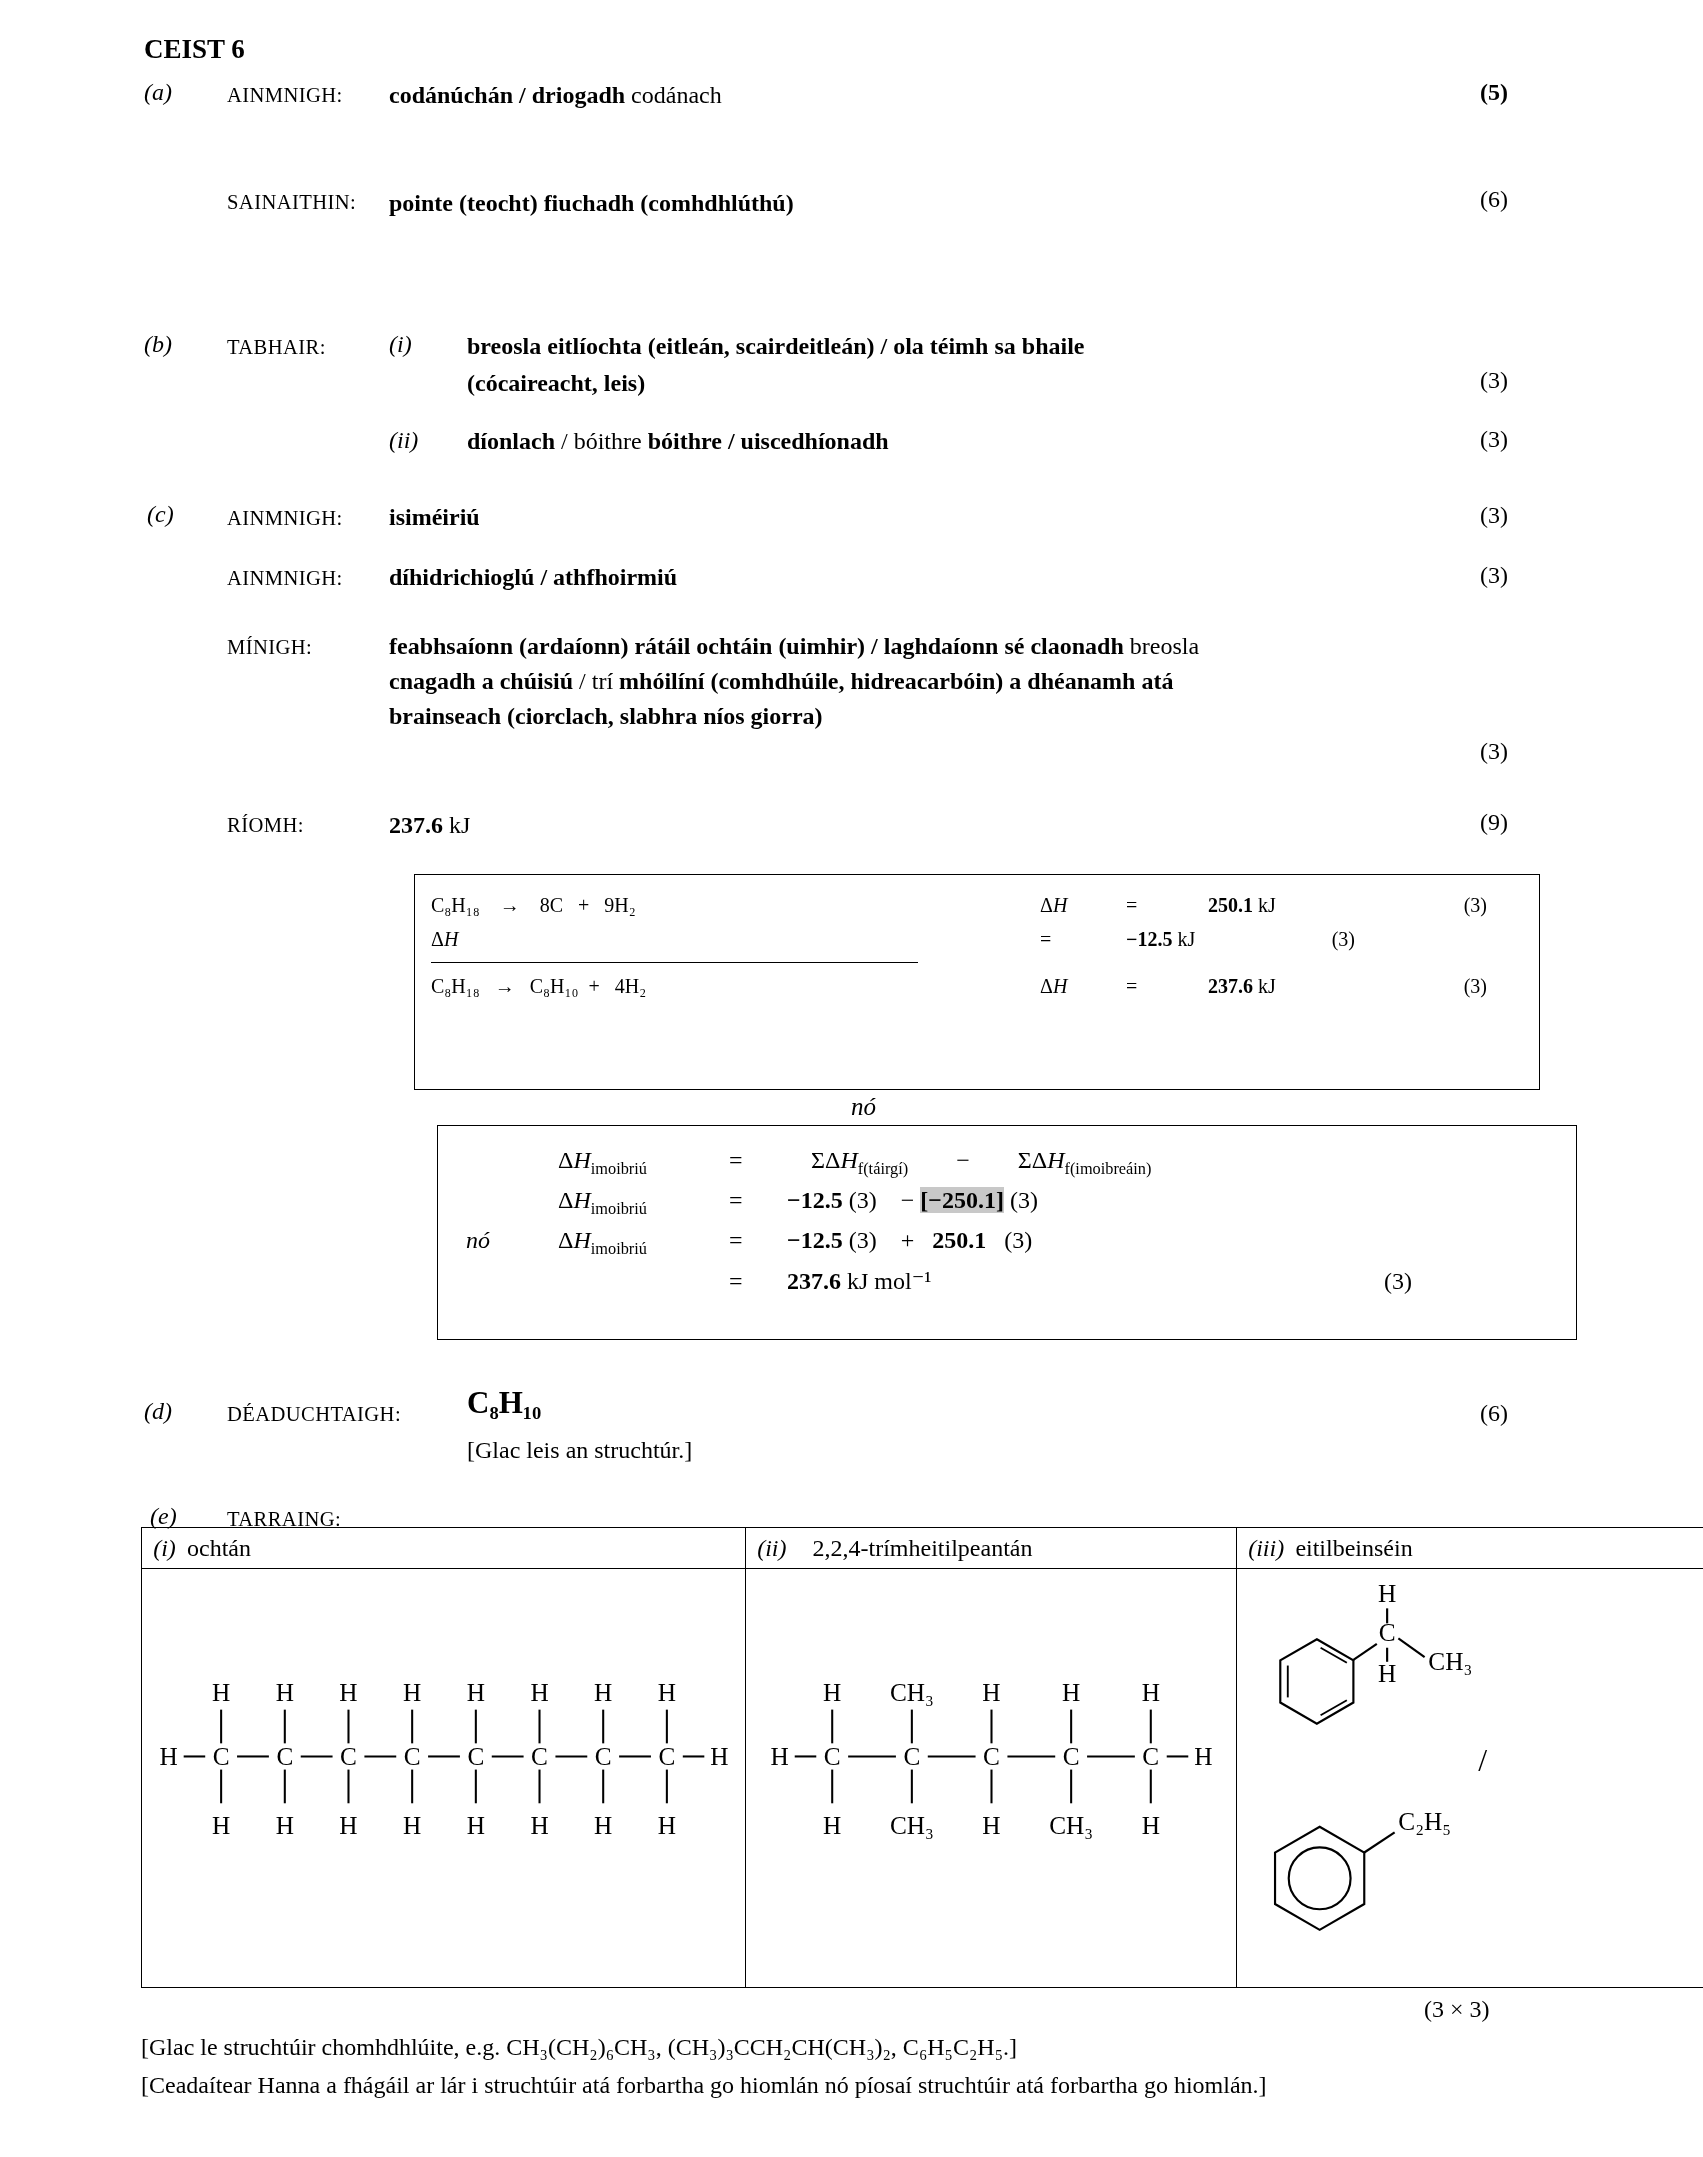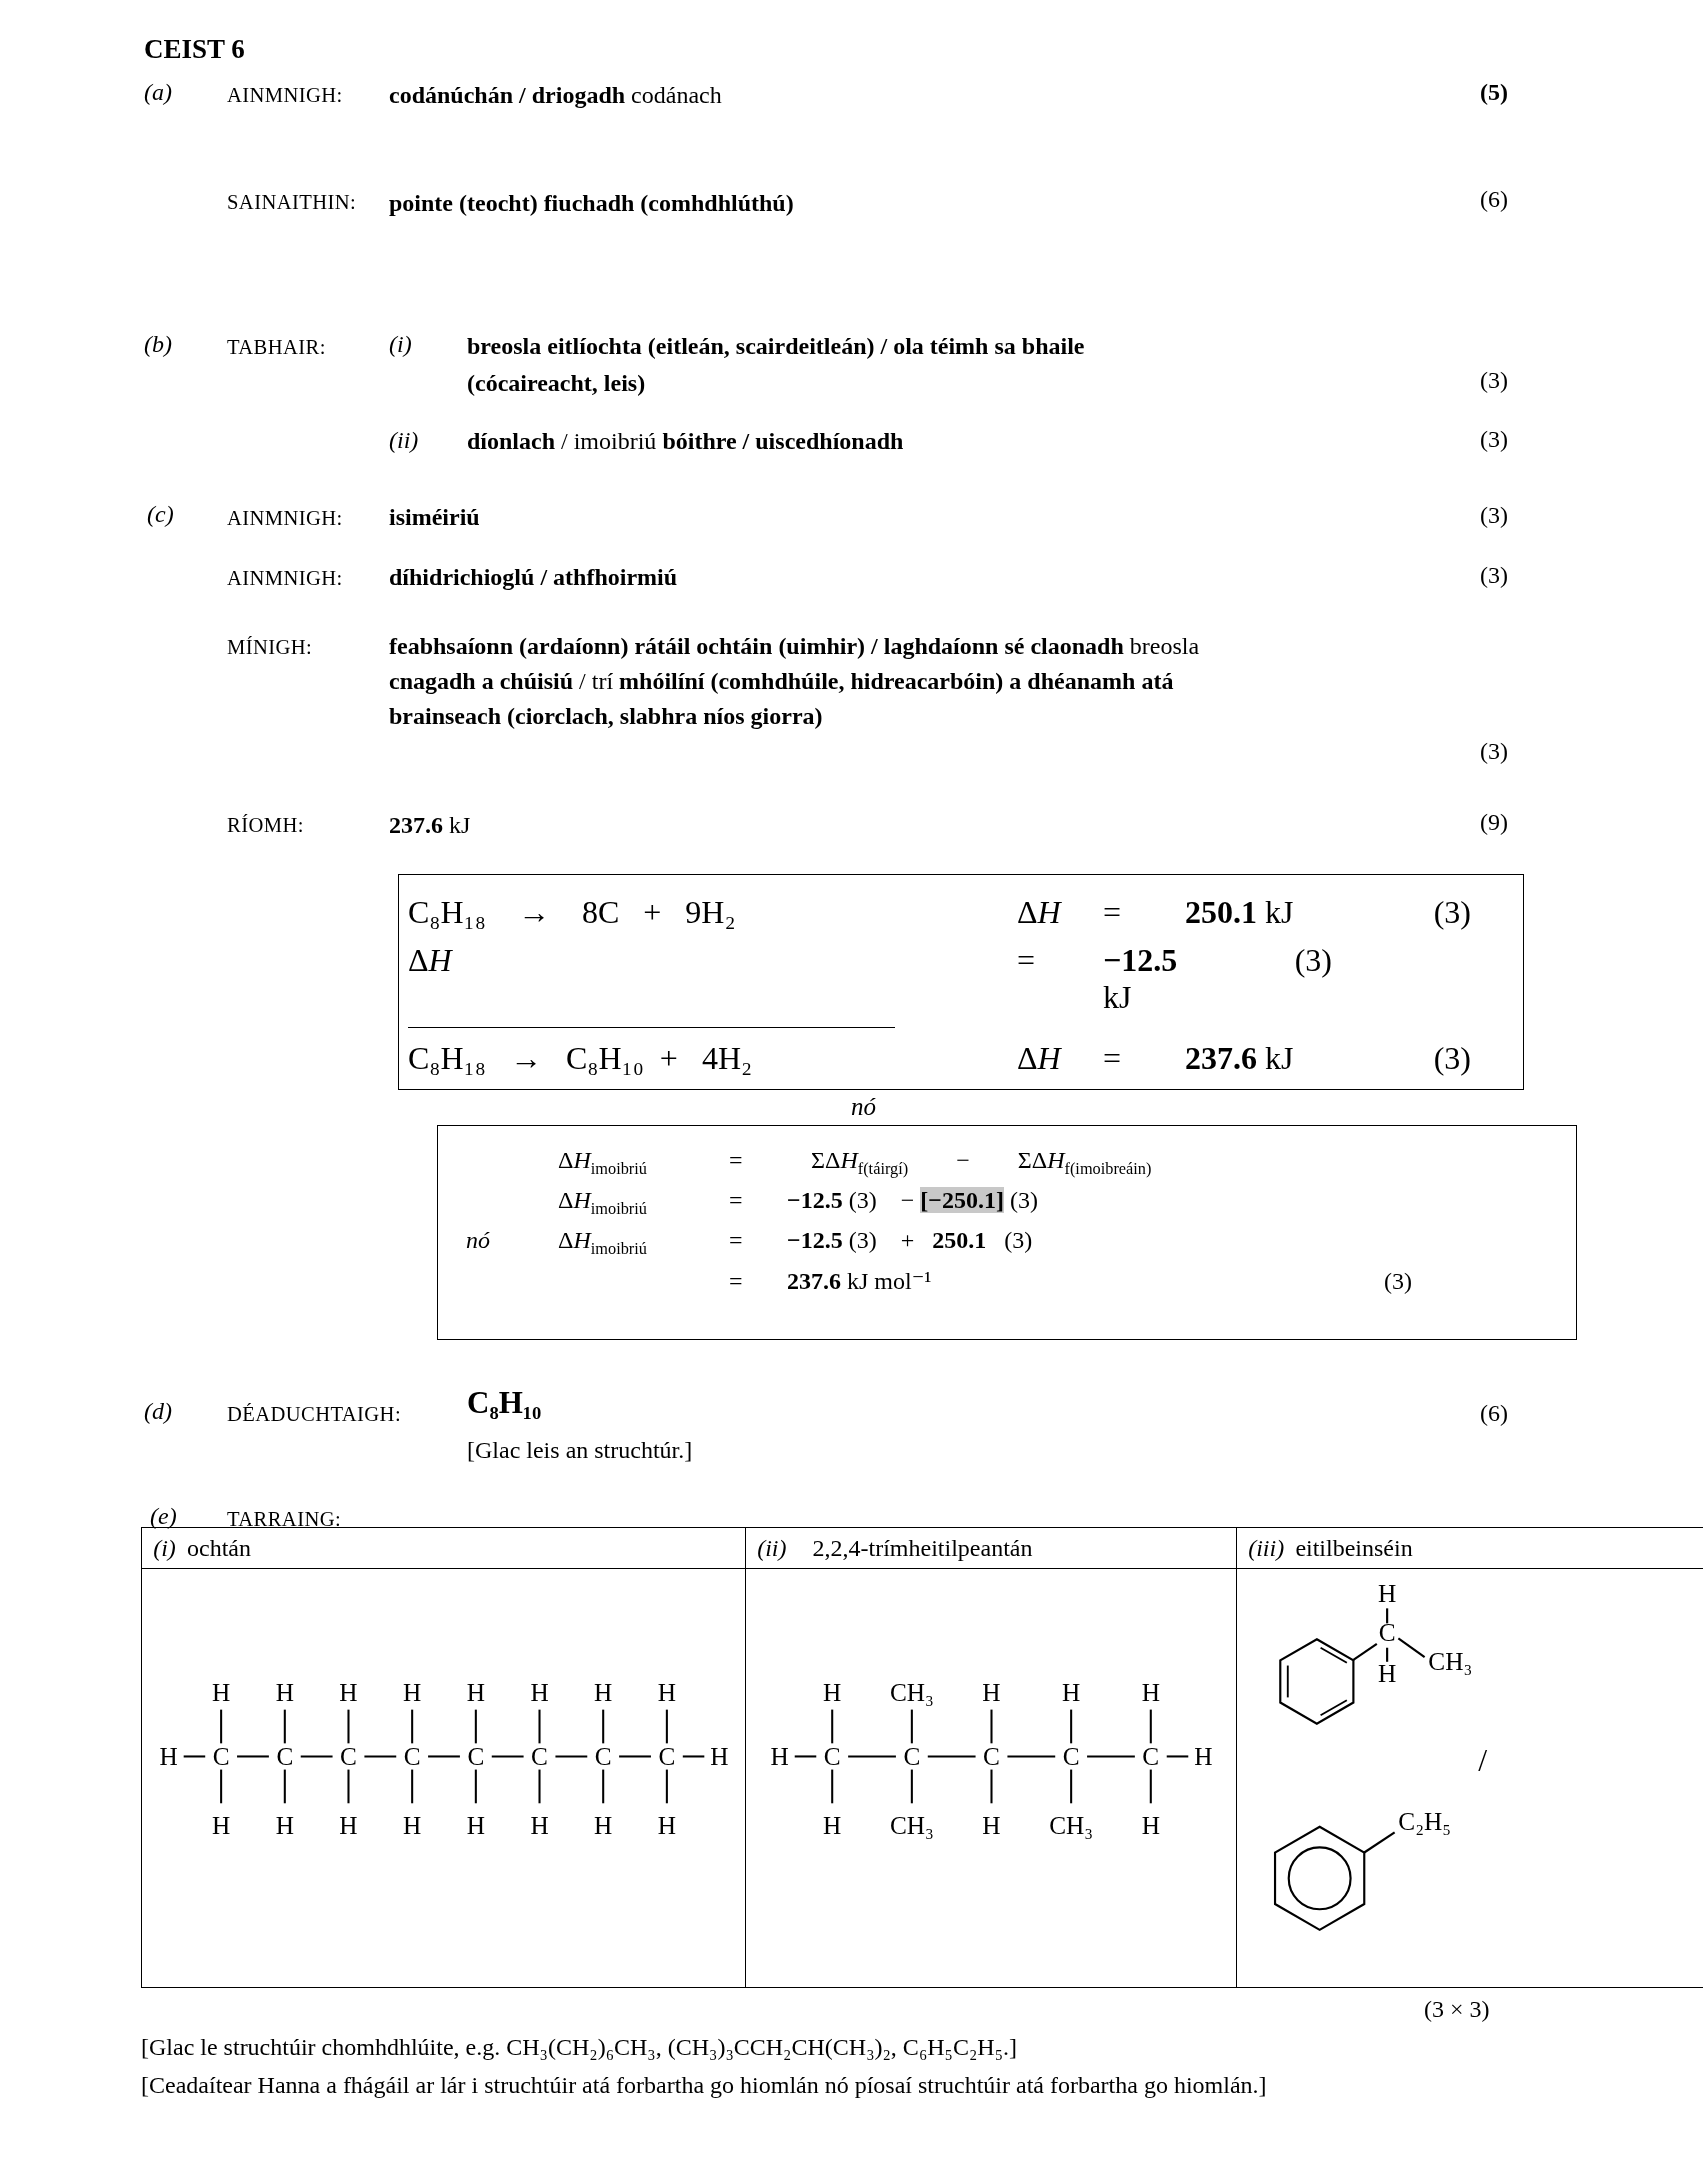--- a/index.html
+++ b/index.html
@@ -18,21 +18,21 @@
   .prompt { font-size: 20.6px; letter-spacing: 0.4px; }
   .answer { font-size: 24px; line-height: 37px; }
   .marks { font-size: 24px; }
   .bold { font-weight: 700; }
   .italic { font-style: italic; }
   .pre { white-space: pre; }
   sub { font-size: 68%; line-height: 0; }
   .hl { background: var(--hl, #c8c8c8); }
 
   
-  .hess-box { border: 1.9px solid #000; padding: 19px 0 0 9px; font-size: 32px; }
+  .hess-box { border: 1.9px solid #000; padding: 19px 0 0 16px; font-size: 20px; margin-left: 16px; }
   .hrow { display: grid; grid-template-columns: 609px 86px 82px 199px auto; align-items: baseline; margin-bottom: 11.2px; }
   .hmarks { text-align: right; padding-right: 52px; }
   .sumline { width: 487px; border-top: 1.9px solid #000; margin: 9.4px 0 11.2px 0; }
 
   
   .formula-box { border: 1.9px solid #000; padding: 20.6px 0 0 28px; font-size: 24px; }
   .frow { display: grid; grid-template-columns: 92px 171px 58px auto 220px; align-items: baseline; margin-bottom: 13px; }
   .f-marks { padding-left: 28px; }
 
   
@@ -62,21 +62,21 @@
 <div class="abs answer" style="left:389px; top:185px"><span style="font-weight: 700;">pointe (teocht) fiuchadh (comhdhlúthú)</span></div>
 <div class="abs marks" style="left:1480px; top:186px">(6)</div>
 
 <div class="abs part-label" style="left:144px; top:331px">(b)</div>
 <div class="abs prompt" style="left:227px; top:336px">TABHAIR:</div>
 <div class="abs part-label" style="left:389px; top:331px">(i)</div>
 <div class="abs answer" style="left:467px; top:328px; width:993px"><span style="font-weight: 700;">breosla eitlíochta (eitleán, scairdeitleán) / ola téimh sa bhaile</span><br><span style="font-weight: 700;">(cócaireacht, leis)</span></div>
 <div class="abs marks" style="left:1480px; top:367px">(3)</div>
 
 <div class="abs part-label" style="left:389px; top:427px">(ii)</div>
-<div class="abs answer" style="left:467px; top:423px"><span style="font-weight: 700; font-family: Liberation Serif, serif;">díonlach</span><span> / imoibriú </span><span style="font-weight: 700;">bóithre / uiscedhíonadh</span></div>
+<div class="abs answer" style="left:467px; top:423px"><span style="font-weight: 700; font-family: Liberation Serif, serif;">díonlach</span><span> / bóithre </span><span style="font-weight: 700;">bóithre / uiscedhíonadh</span></div>
 <div class="abs marks" style="left:1480px; top:426px">(3)</div>
 
 <div class="abs part-label" style="left:147px; top:501px">(c)</div>
 <div class="abs prompt" style="left:227px; top:507px">AINMNIGH:</div>
 <div class="abs answer" style="left:389px; top:499px"><span style="font-weight: 700;">isiméiriú</span></div>
 <div class="abs marks" style="left:1480px; top:502px">(3)</div>
 
 <div class="abs prompt" style="left:227px; top:567px">AINMNIGH:</div>
 <div class="abs answer" style="left:389px; top:559px"><span style="font-weight: 700;">díhidrichioglú / athfhoirmiú</span></div>
 <div class="abs marks" style="left:1480px; top:562px">(3)</div>

